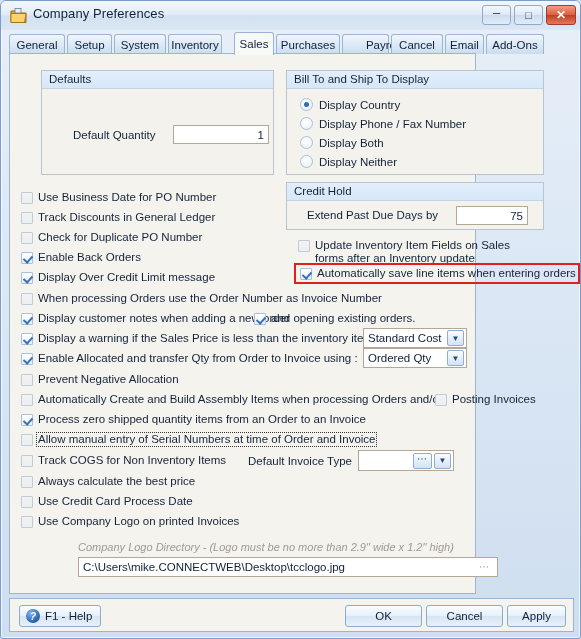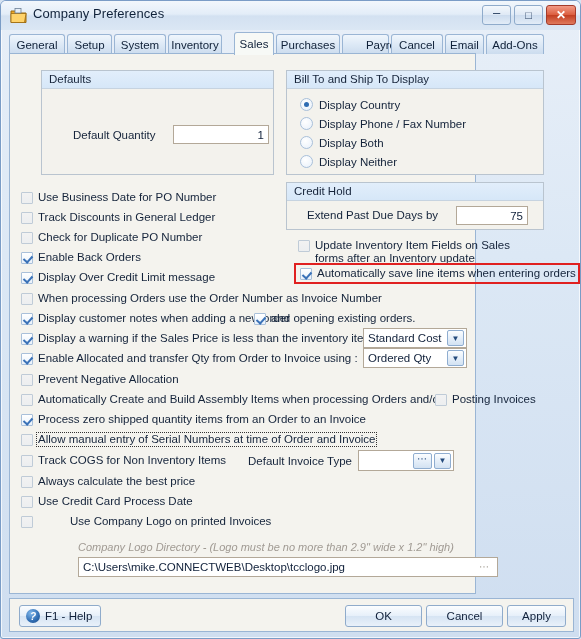--- a/index.html
+++ b/index.html
@@ -436,21 +436,21 @@
     </div>
 
     <div class="cbrow" style="left:11px; top:421px;">
       <span class="cbox dim"></span>
       <span class="cblabel">Always calculate the best price</span>
     </div>
     <div class="cbrow" style="left:11px; top:441px;">
       <span class="cbox dim"></span>
       <span class="cblabel">Use Credit Card Process Date</span>
     </div>
-    <div class="cbrow" style="left:11px; top:461px;gap:32px;">
+    <div class="cbrow" style="left:11px; top:461px;">
       <span class="cbox dim"></span>
       <span class="cblabel">Use Company Logo on printed Invoices</span>
     </div>
 
     <div class="dimlabel" style="left:68px; top:487px;">Company Logo Directory - (Logo must be no more than 2.9" wide x 1.2" high)</div>
     <div class="textbox" style="left:68px; top:503px; width:420px; height:20px;">
       <span>C:\Users\mike.CONNECTWEB\Desktop\tcclogo.jpg</span>
     </div>
     <div class="flatdots" style="left:469px; top:507px;">⋯</div>
 

